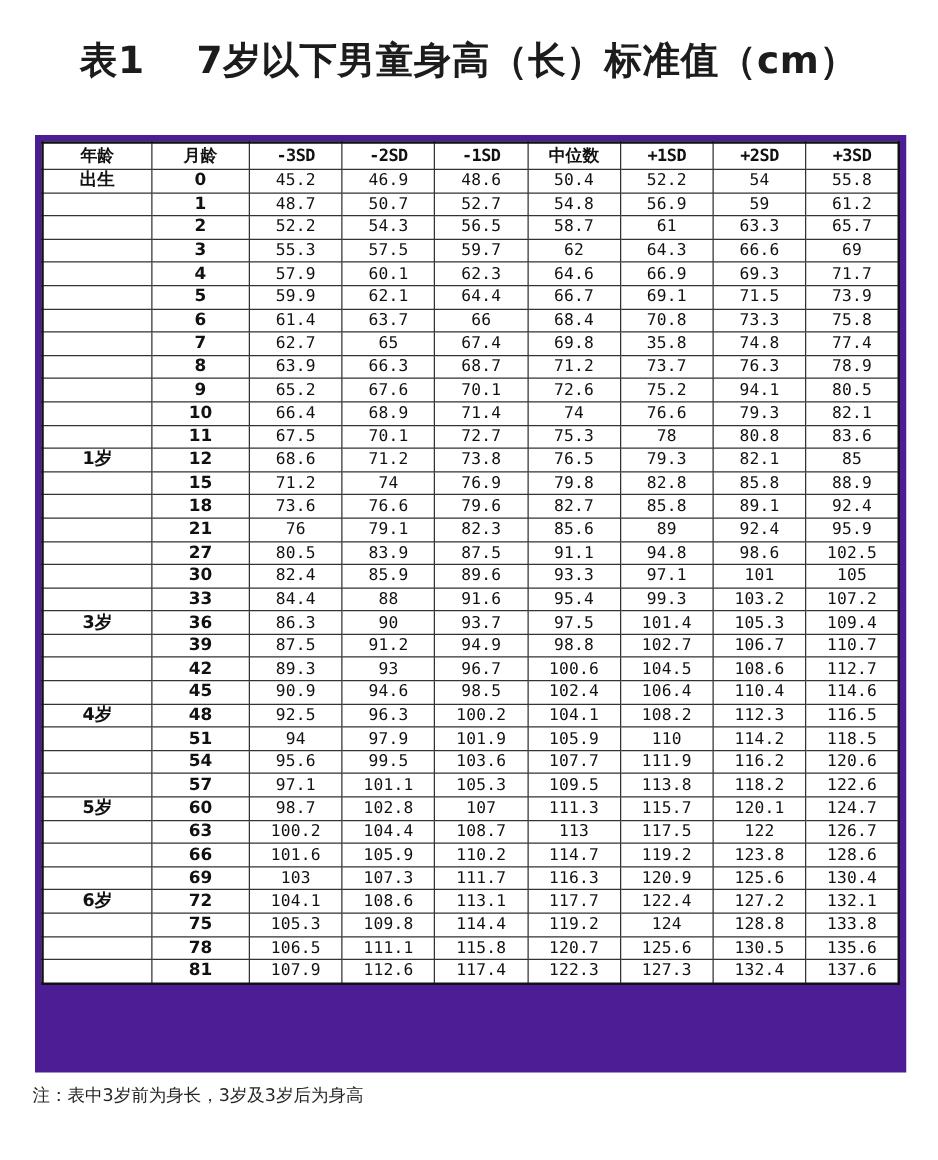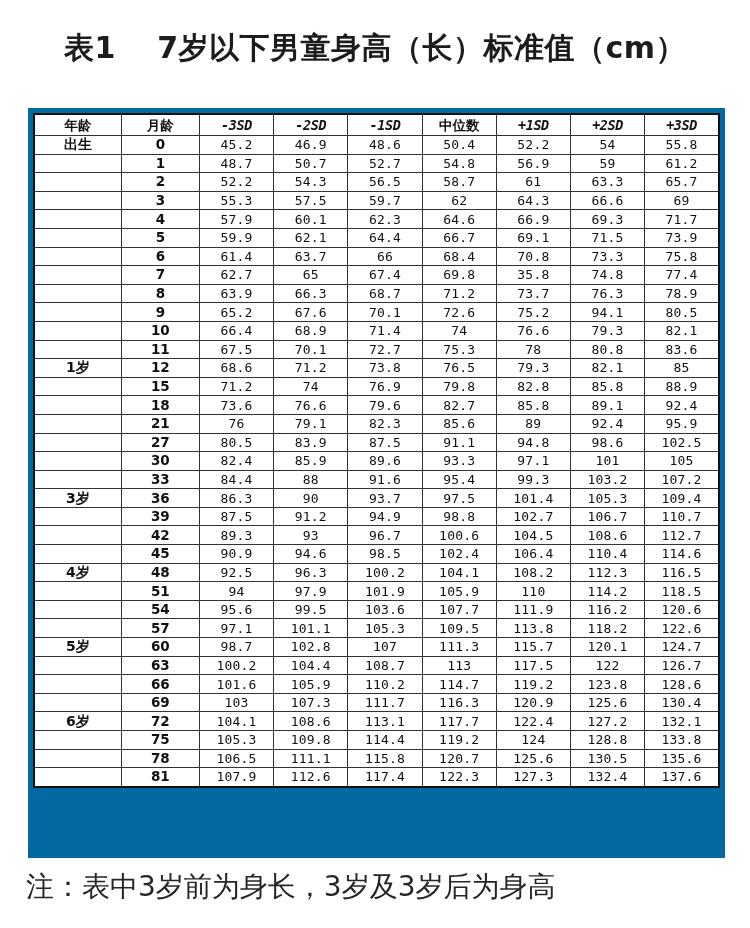--- a/index.html
+++ b/index.html
@@ -38,21 +38,21 @@
     font-family: "DejaVu Sans", "Liberation Sans", sans-serif;
   }
 
   
   .table-panel {
     position: absolute;
     left: 28px;
     top: 108px;
     width: 697px;
     height: 750px;
-    background: #0369a1;
+    background: #4c1d95;
     box-sizing: border-box;
     padding: 5px;
   }
   table.growth {
     border-collapse: collapse;
     table-layout: fixed;
     width: 687px;
     background: #ffffff;
     border: 2px solid #111;
     font-family: "DejaVu Sans Mono", "Liberation Mono", monospace;
@@ -77,42 +77,41 @@
   table.growth thead th {
     font-weight: 700;
     font-size: 13.5px;
     height: 20px;
     font-family: "DejaVu Sans", "Liberation Sans", sans-serif;
     letter-spacing: 0px;
   }
   table.growth thead th.sd-head {
     font-family: "DejaVu Sans Mono", "Liberation Mono", monospace;
     letter-spacing: -0.4px;
-    font-style: italic;
   }
   table.growth td.age-cell {
     font-weight: 700;
     font-size: 14px;
     font-family: "DejaVu Sans", "Liberation Sans", sans-serif;
   }
   table.growth td.month-cell {
     font-weight: 700;
     font-size: 13.5px;
     font-family: "DejaVu Sans", "Liberation Sans", sans-serif;
   }
   table.growth td.val {
     letter-spacing: 0.2px;
   }
 
   
   .note {
     position: absolute;
     left: 26px;
     top: 868px;
-    font-size: 28px;
+    font-size: 14px;
     font-weight: 500;
     color: #262626;
     white-space: pre;
     font-family: "DejaVu Sans", "Liberation Sans", sans-serif;
   }
 </style>
 </head>
 <body>
 
 <div class="page">

